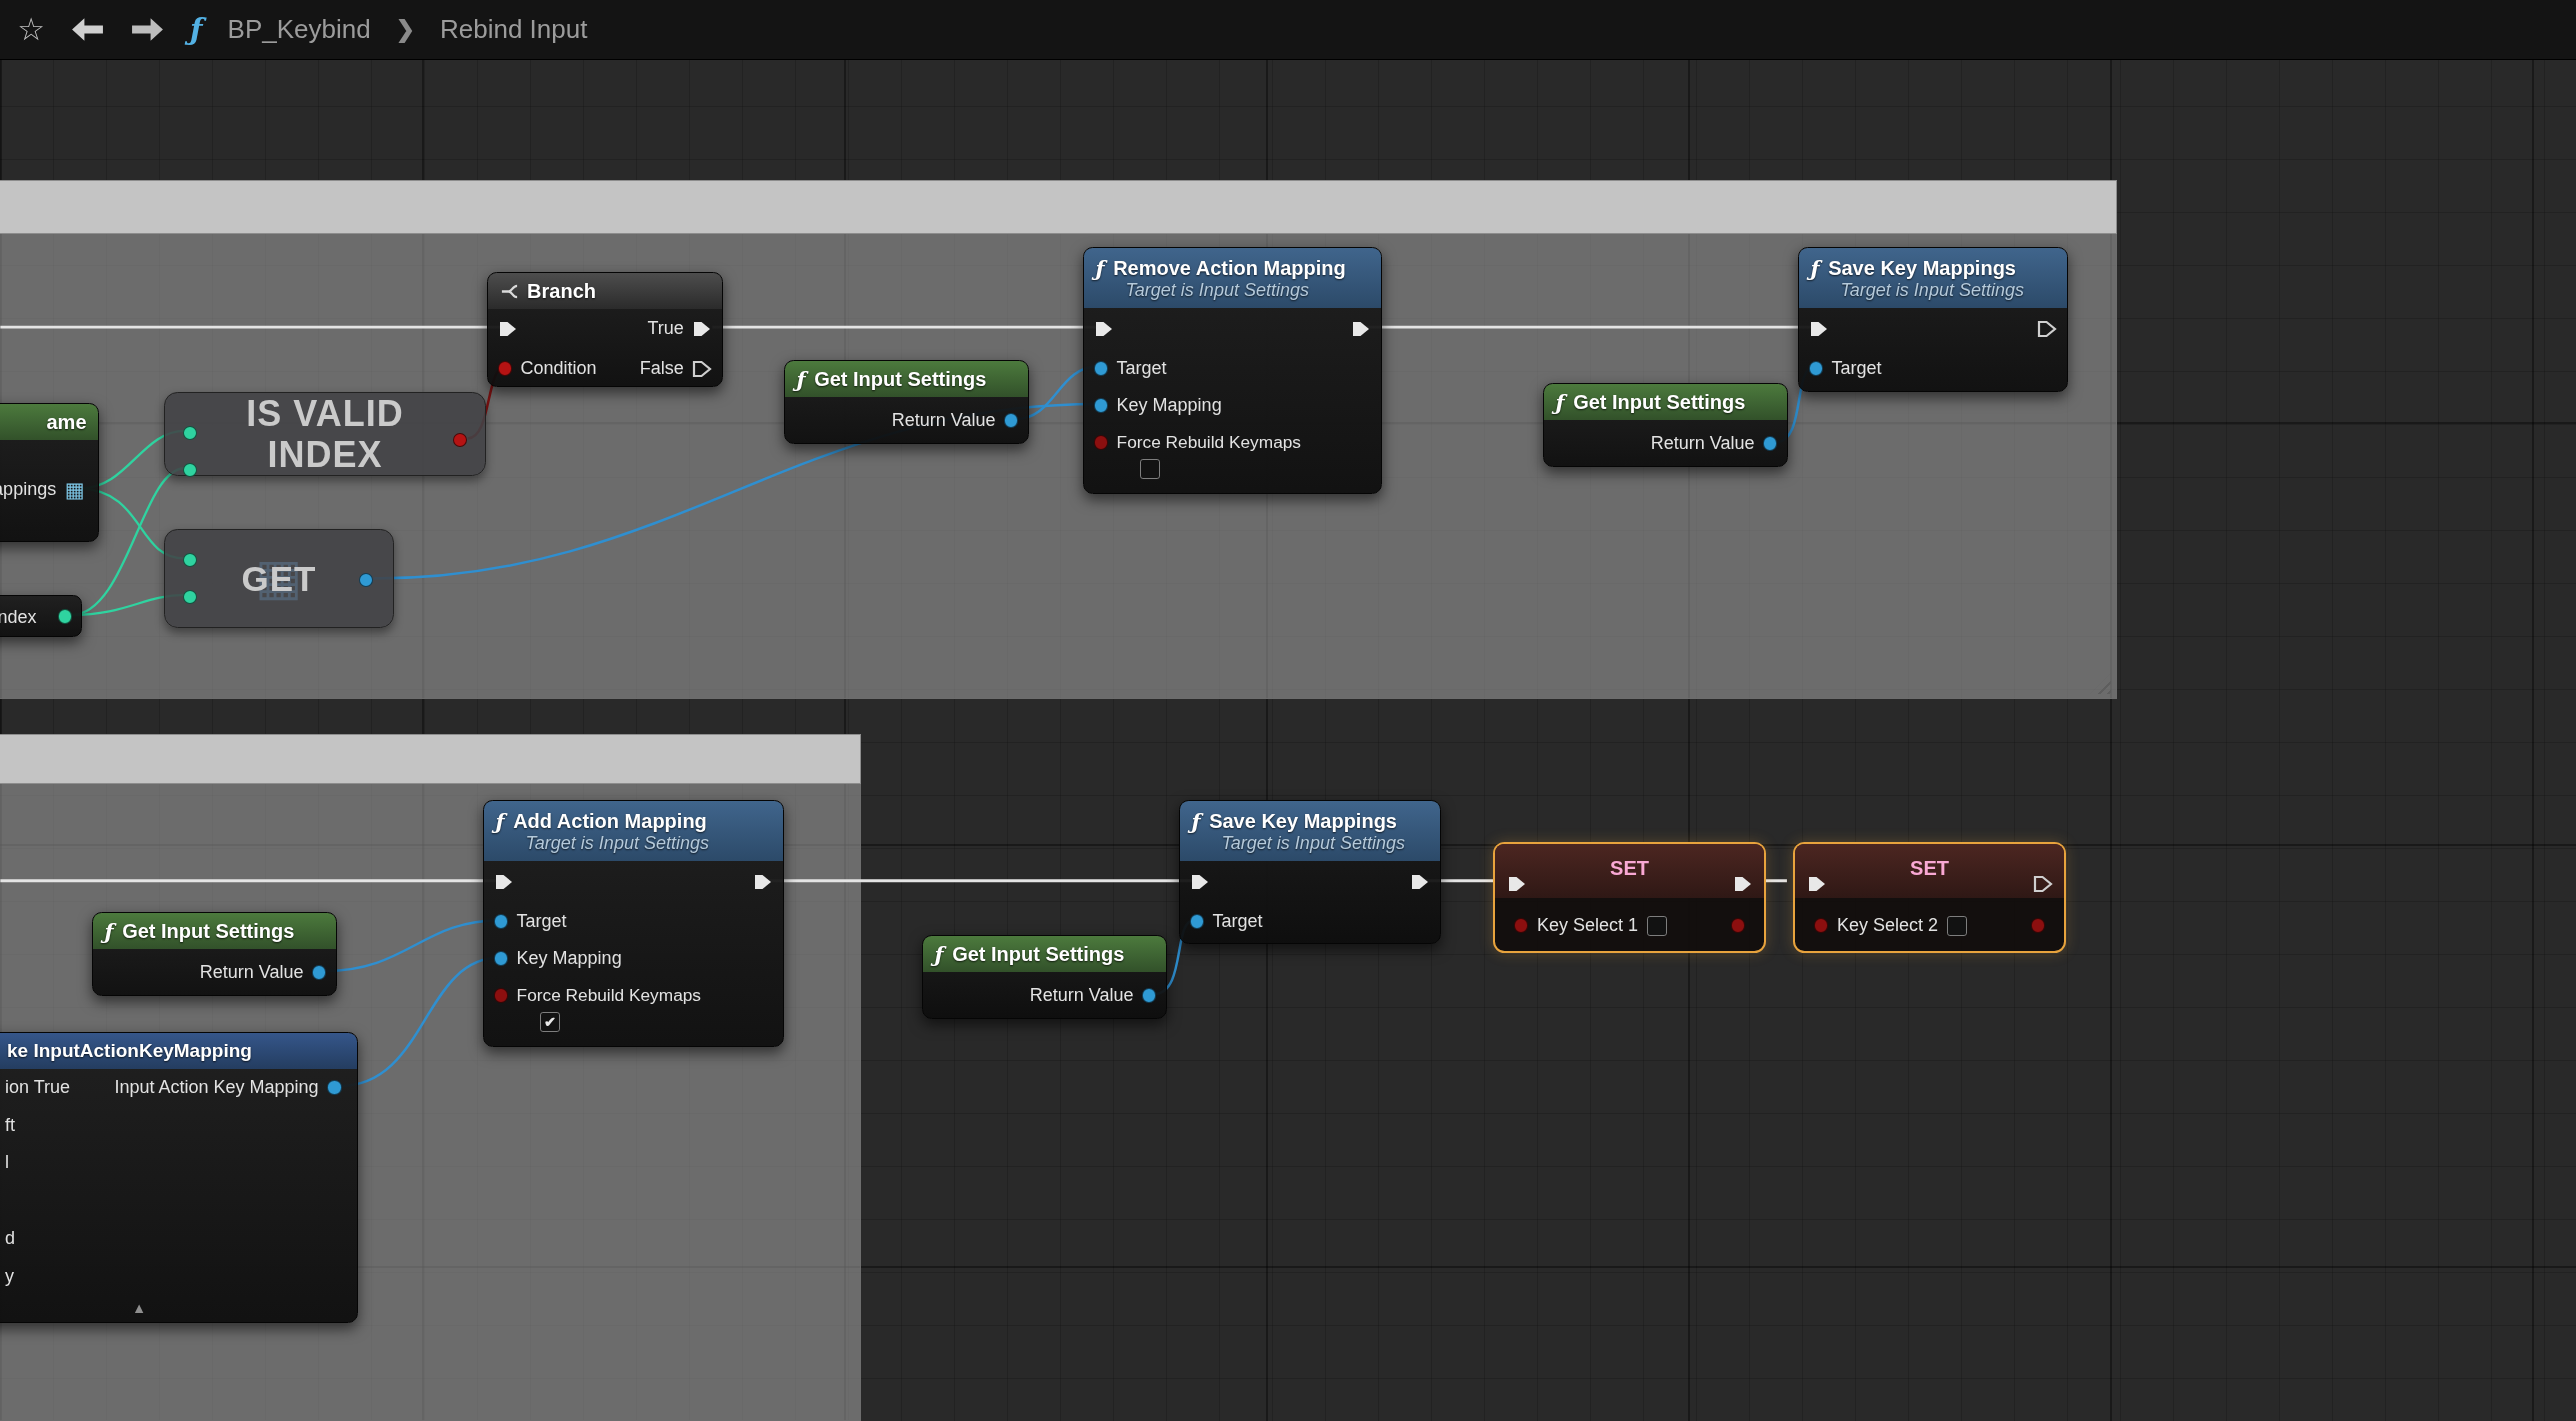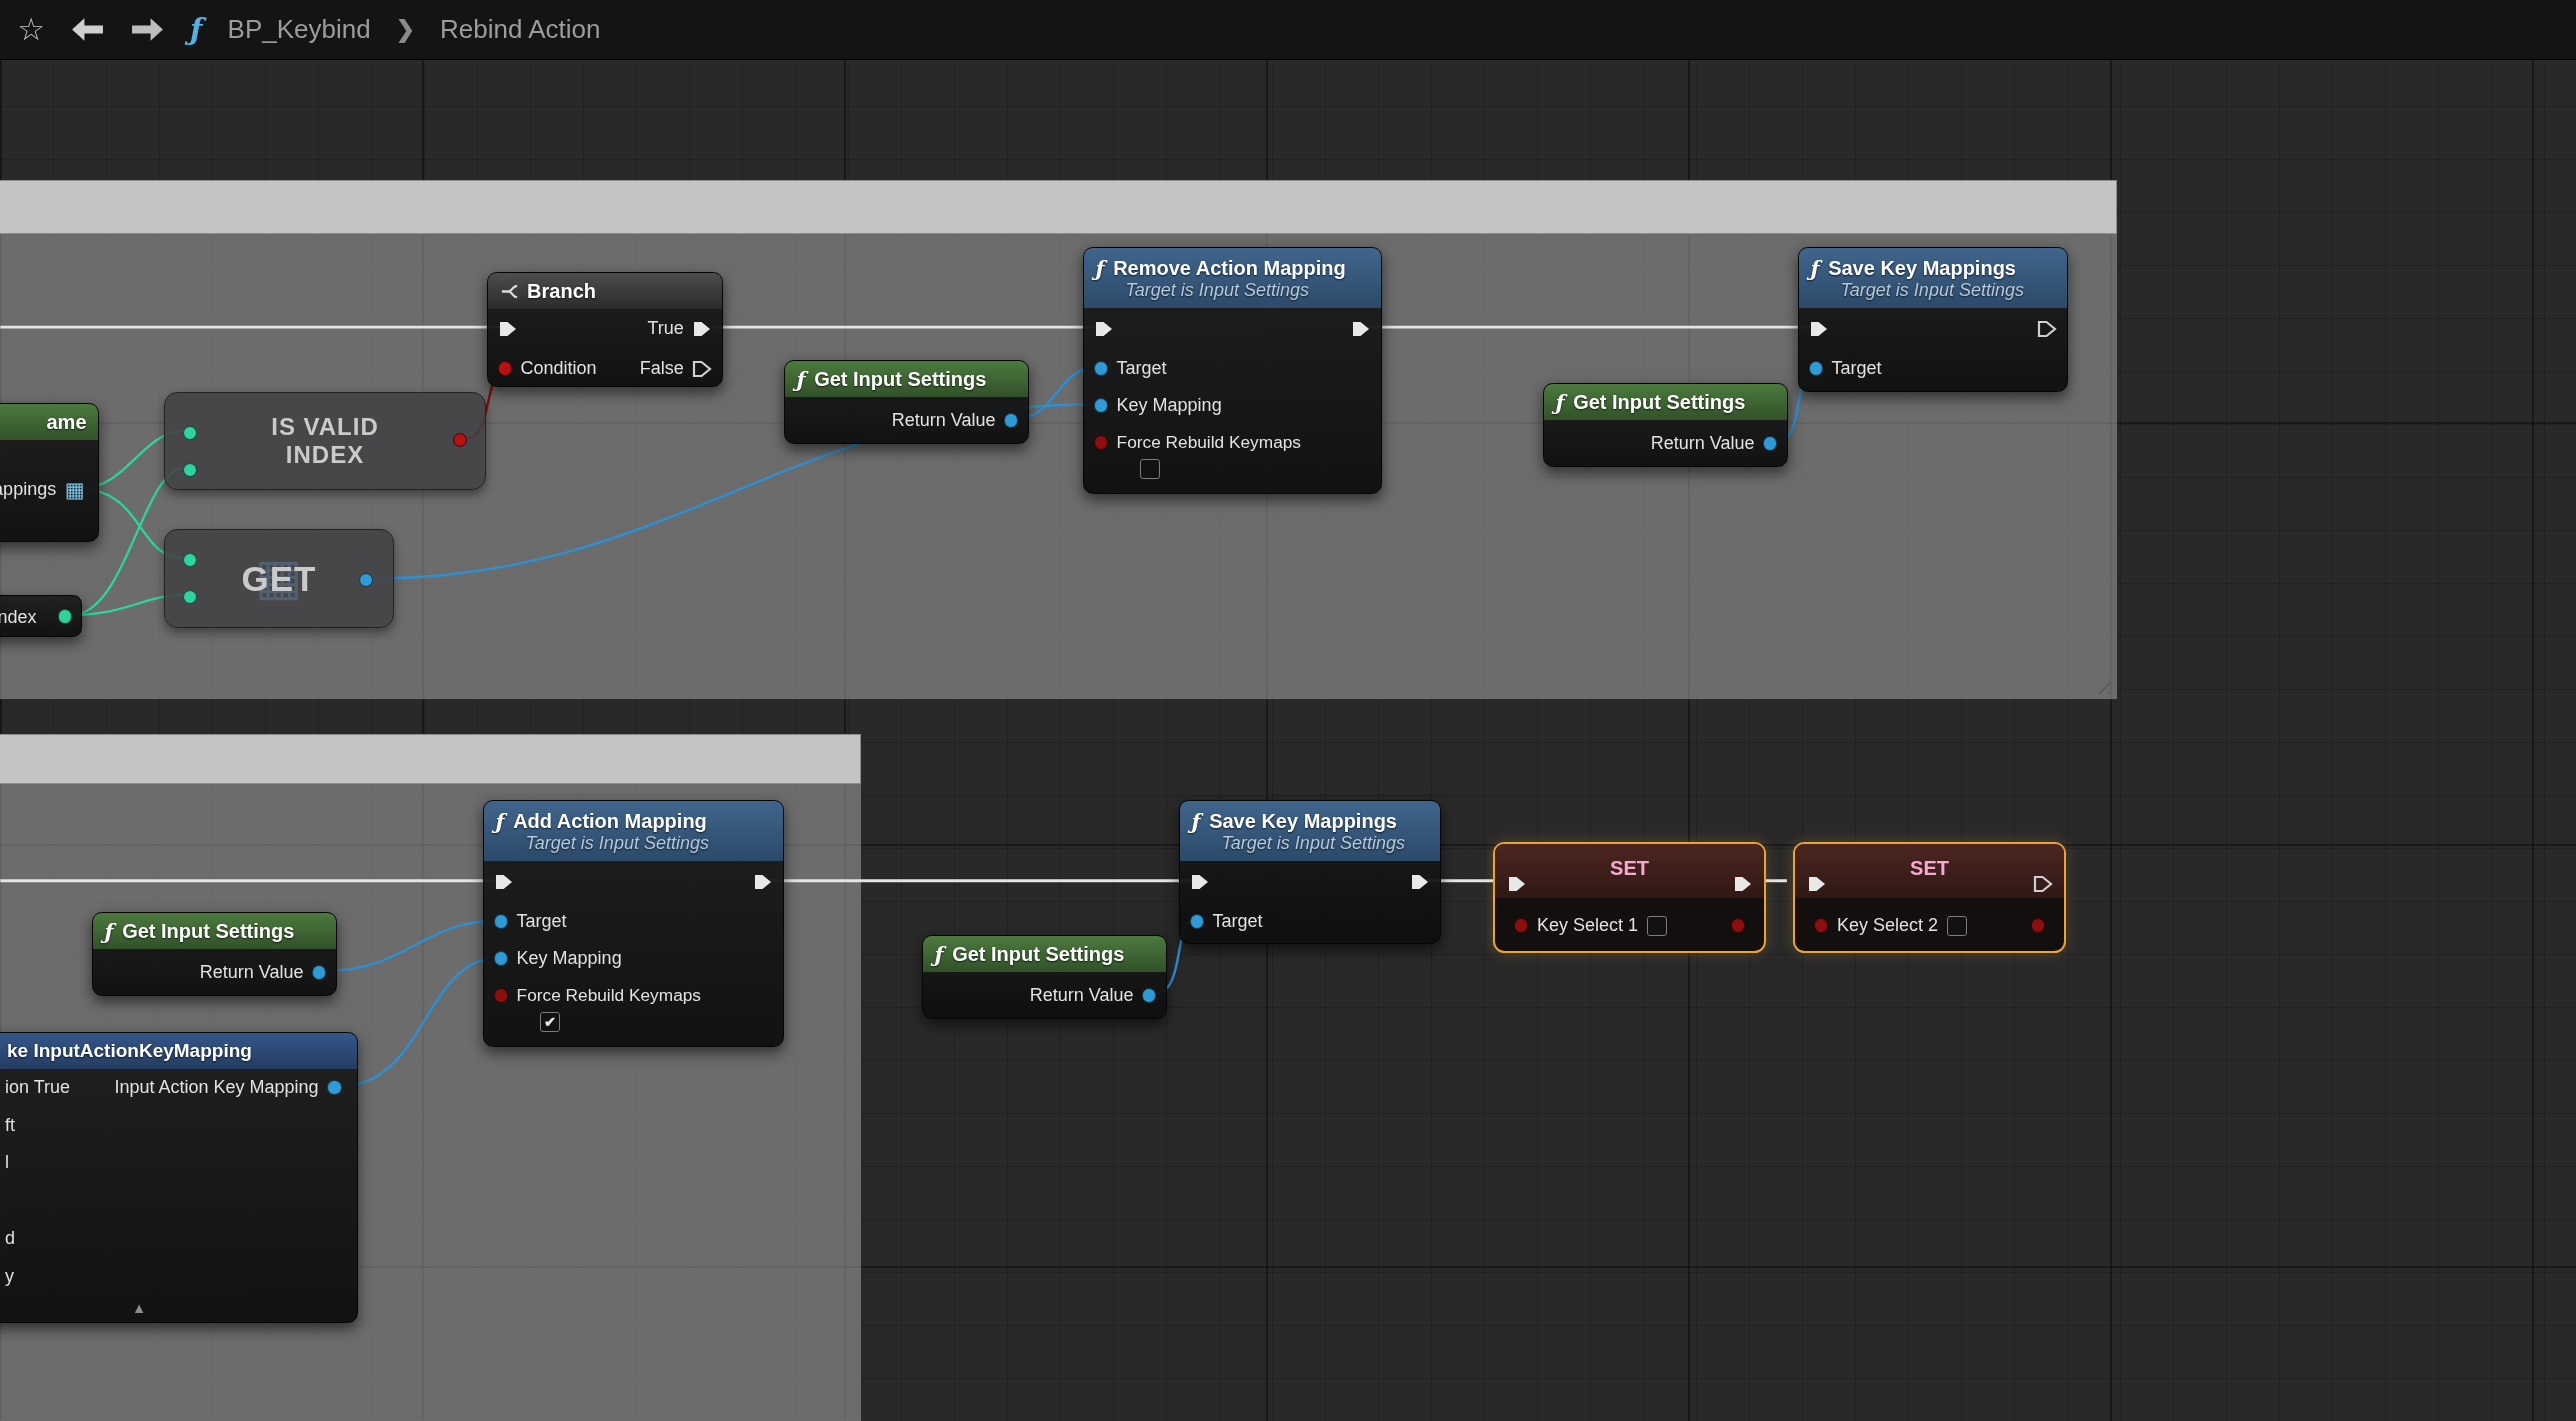--- a/index.html
+++ b/index.html
@@ -82,21 +82,21 @@
     <span class="tb-icon">☆</span>
     <svg width="35" height="27" viewBox="0 0 34 26">
       <path d="M14 2 L2 13 L14 24 V17 H32 V9 H14 Z" fill="#cfcfcf"></path>
     </svg>
     <svg width="35" height="27" viewBox="0 0 34 26">
       <path d="M20 2 L32 13 L20 24 V17 H2 V9 H20 Z" fill="#bdbdbd"></path>
     </svg>
     <span class="fx">ƒ</span>
     <span class="crumb">BP_Keybind</span>
     <span class="crumb-sep">❯</span>
-    <span class="crumb">Rebind Action</span>
+    <span class="crumb">Rebind Input</span>
   </div>
 
   <div class="comment-title" style="left:-29px;top:180px;width:2146px;height:54px;"></div>
   <div class="comment-body" style="left:-29px;top:234px;width:2146px;height:465px;">
     <div class="resize-handle"></div>
   </div>
 
   <div class="comment-title" style="left:-29px;top:734px;width:890px;height:50px;"></div>
   <div class="comment-body" style="left:-29px;top:784px;width:890px;height:637px;"></div>
 
@@ -148,21 +148,21 @@
       <span class="lbl">Condition</span>
     </div>
     <div class="frow rt" style="right:9.6px;top:82px;">
       <svg class="exec" viewBox="0 0 20 18" width="20" height="18">
           <path d="M2 2 h7.5 L18 9 L9.5 16 H2 Z" fill="none" stroke="#cfcfcf" stroke-width="2.2"></path>
         </svg>
       <span class="lbl">False</span>
     </div>
   </div>
 
-  <div class="util" style="left:164px;top:392px;width:322px;height:98px;font-size:24px;">
+  <div class="util" style="left:164px;top:392px;width:322px;height:84px;font-size:36px;">
     <div style="text-align:center;line-height:1.15;">
       <div>IS VALID</div>
       <div>INDEX</div>
     </div>
     <span class="pin teal apin" style="left:18px;top:33px;"></span>
     <span class="pin teal apin" style="left:18px;top:70px;"></span>
     <span class="pin red apin" style="left:288px;top:40px;"></span>
   </div>
 
   <div class="util" style="left:164px;top:529px;width:230px;height:99px;font-size:35px;">

